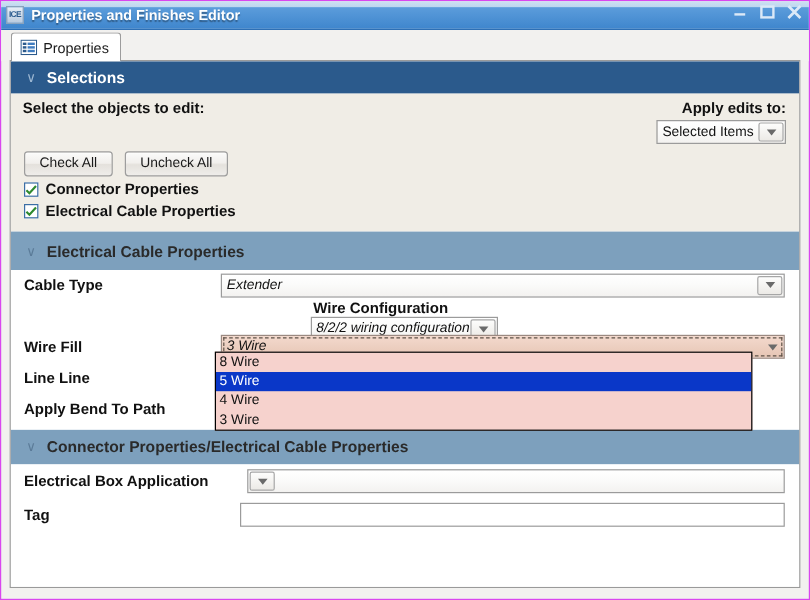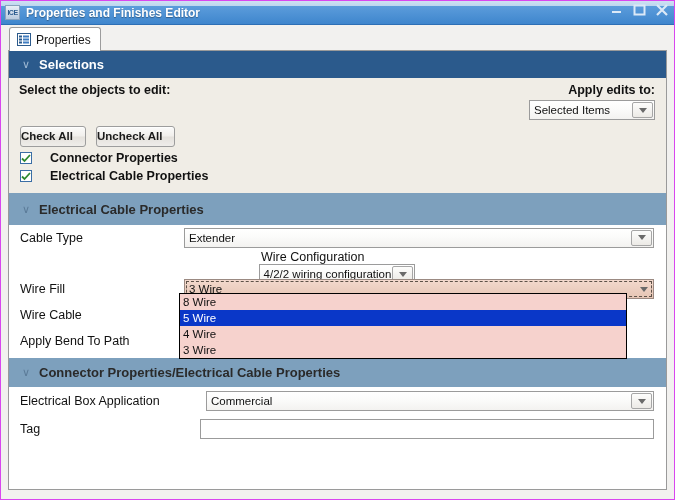--- a/index.html
+++ b/index.html
@@ -106,27 +106,26 @@
     padding:5px 10px 0 10px;
   }
   .bold-label{font-size:12.5px;font-weight:bold;color:#111;}
 
   #btnrow{display:flex;gap:10px;padding:6px 0 0 11px;}
   .btn{
     font-size:11.5px;color:#1a1a1a;
     background:linear-gradient(to bottom,#fbfbfa 0%,#f1efec 48%,#e4e1dc 52%,#efedea 100%);
     border:1px solid #9d9d9d;
     border-radius:3px;
-    padding:3px 12px 4px 0;
+    padding:3px 12px 4px 12px;
     box-shadow:0 1px 0 rgba(255,255,255,.8) inset;
     cursor:default;
-    font-weight:bold;
-  }
-
-  .cbrow{display:flex;align-items:center;gap:18px;padding:4px 0 0 11px;}
+  }
+
+  .cbrow{display:flex;align-items:center;gap:6px;padding:4px 0 0 11px;}
   .cbox{
     width:12px;height:12px;border:1px solid #3b6ea5;background:#fff;
     display:flex;align-items:center;justify-content:center;
     box-sizing:border-box;
   }
   .cbox svg{display:block;}
   .cblabel{font-size:12.5px;font-weight:bold;color:#111;}
 
   
   #applywrap{text-align:right;padding-right:1px;}
@@ -147,22 +146,22 @@
     width:19px;display:flex;align-items:center;justify-content:center;
   }
   .combo.framed .carrow{
     background:linear-gradient(to bottom,#fdfdfc,#eceae6);
     border:1px solid #a6a6a6;border-radius:2px;margin:1px;
   }
   .tri{width:0;height:0;border-left:4px solid transparent;border-right:4px solid transparent;border-top:5px solid #6a6a6a;}
 
   
   .frow{display:flex;align-items:center;height:26px;padding-left:11px;}
-  .flabel{font-size:12.5px;font-weight:normal;color:#111;width:164px;flex:none;}
-  .fctrl{flex:1;margin-right:12px;}
+  .flabel{font-size:12.5px;font-weight:bold;color:#111;width:164px;flex:none;}
+  .fctrl{flex:1;margin-right:12px;font-style:italic;}
 
   .textfield{
     height:20px;box-sizing:border-box;
     background:#ffffff;border:1px solid #9b9b9b;
     font-size:11.5px;color:#111;
     display:flex;align-items:center;padding-left:4px;
   }
 
   
   #wirefill-combo{
@@ -246,21 +245,21 @@
     <div class="sect-head blue">
       <span class="chev">∨</span>
       <span>Selections</span>
     </div>
 
     <div class="cream-body" style="height:115px;">
       <div id="selrow1">
         <div class="bold-label">Select the objects to edit:</div>
         <div id="applywrap">
           <div class="bold-label">Apply edits to:</div>
-          <div class="combo framed" style="width:126px;margin-top:3px;">
+          <div class="combo framed" style="width:108px;margin-top:3px;">
             <span class="cval">Selected Items</span>
             <span class="carrow">
                   <span class="tri"></span>
                 </span>
           </div>
         </div>
       </div>
 
       <div id="btnrow">
         <div class="btn">Check All</div>
@@ -300,21 +299,21 @@
                   <span class="tri"></span>
                 </span>
           </div>
         </div>
       </div>
 
       <div class="frow" style="height:26px;flex-direction:column;">
         <div class="flabel">Wire Configuration</div>
         <div class="fctrl">
           <div class="combo framed">
-            <span class="cval">4/2/2 wiring configuration</span>
+            <span class="cval">8/2/2 wiring configuration</span>
             <span class="carrow">
                   <span class="tri"></span>
                 </span>
           </div>
         </div>
       </div>
 
       <div class="frow" style="height:26px;">
         <div class="flabel">Wire Fill</div>
         <div class="fctrl">
@@ -322,41 +321,40 @@
             <span class="focusdash"></span>
             <span class="cval">3 Wire</span>
             <span class="carrow">
                   <span class="tri"></span>
                 </span>
           </div>
         </div>
       </div>
 
       <div class="frow" style="height:26px;">
-        <div class="flabel">Wire Cable</div>
+        <div class="flabel">Line Line</div>
         <div class="fctrl"></div>
       </div>
 
       <div class="frow" style="height:26px;">
         <div class="flabel">Apply Bend To Path</div>
         <div class="fctrl"></div>
       </div>
     </div>
 
     <div class="sect-head steel" style="height:29px;">
       <span class="chev">∨</span>
       <span>Connector Properties/Electrical Cable Properties</span>
     </div>
 
     <div class="bottom-white" style="height:120px;">
       <div class="frow" style="height:28px;justify-content:center;">
         <div class="flabel" style="width:186px;">Electrical Box Application</div>
         <div class="fctrl" style="margin-right:12px;">
           <div class="combo framed">
-            <span class="cval">Commercial</span>
             <span class="carrow">
                   <span class="tri"></span>
                 </span>
           </div>
         </div>
       </div>
       <div class="frow" style="height:28px;gap:16px;">
         <div class="flabel" style="width:164px;">Tag</div>
         <div class="fctrl" style="margin-right:12px;">
           <div class="textfield"></div>

